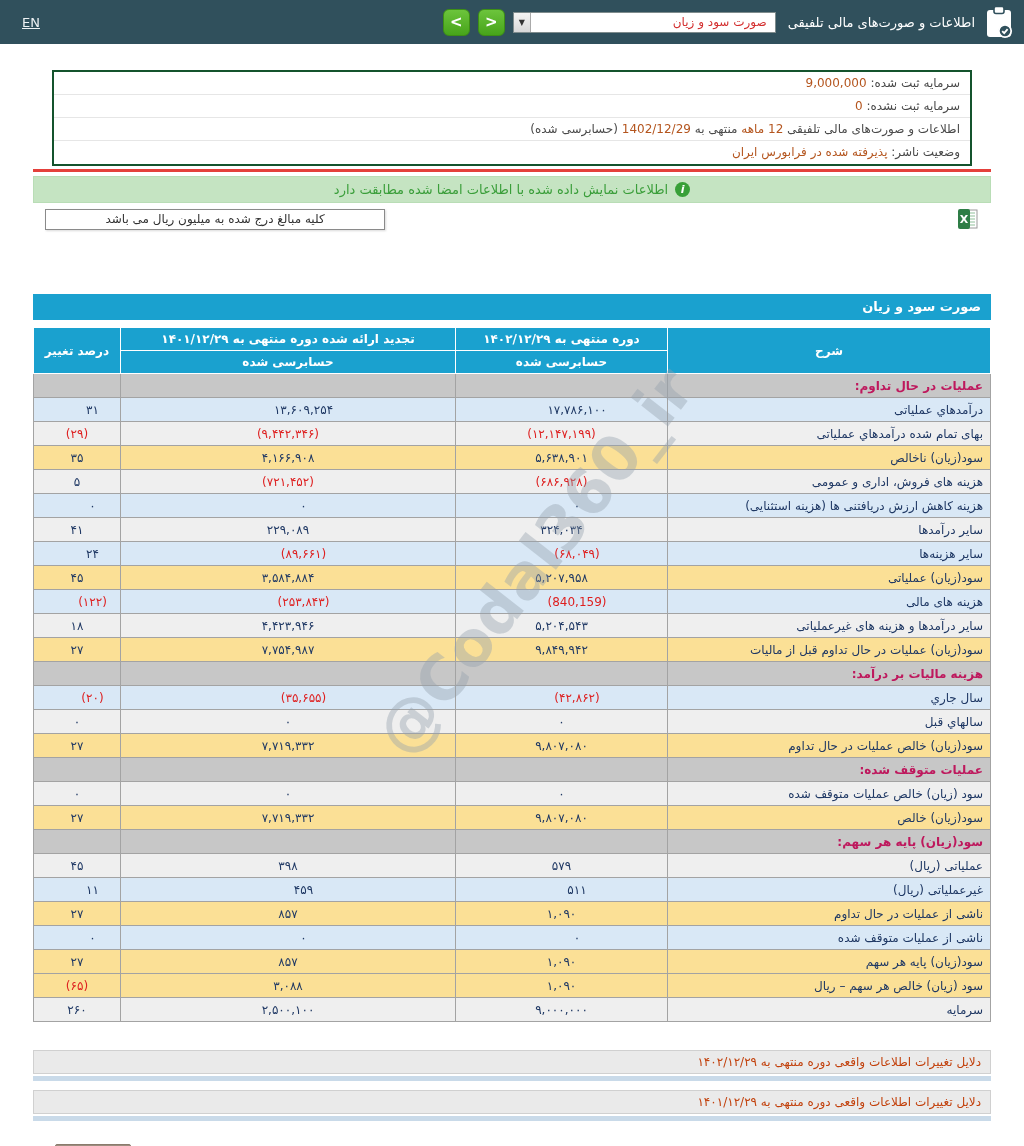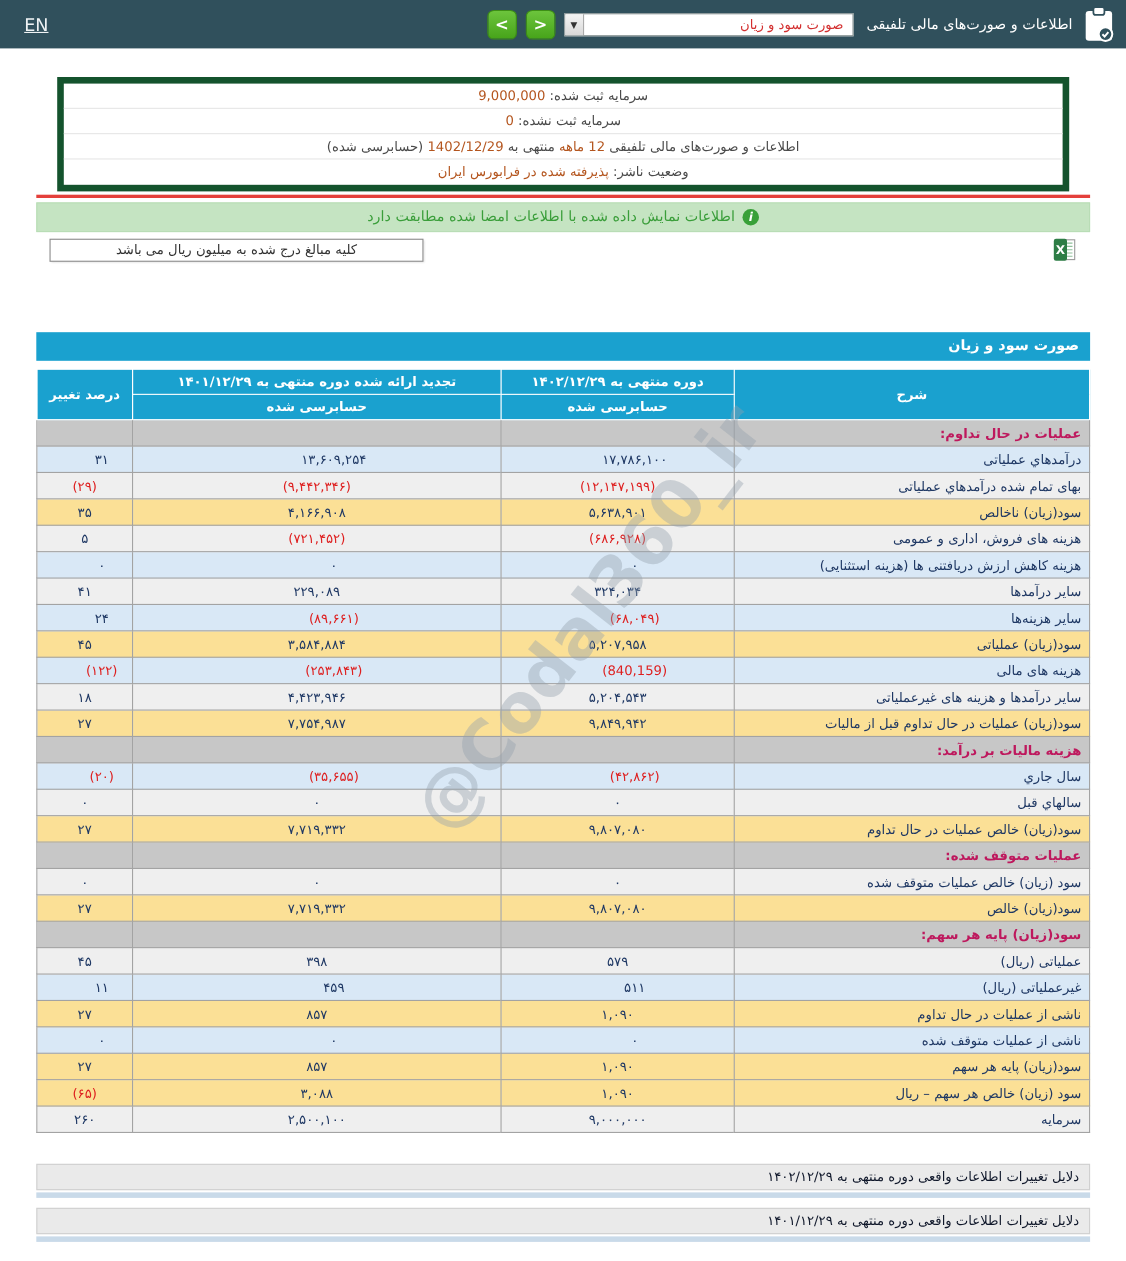--- a/index.html
+++ b/index.html
@@ -15,26 +15,26 @@
   .selectbox { width:263px; height:21px; background:#fff; display:flex; align-items:center;
     border:1px solid #7f8c8d; cursor:pointer; }
   .selectbox .sel-text { flex:1; text-align:right; padding:0 8px; font-size:12px;
     color:#D32F2F; line-height:19px; overflow:hidden; white-space:nowrap; }
   .selectbox .sel-arrow { width:17px; height:19px; background:linear-gradient(#f4f4f4,#d8d8d8);
     border-right:1px solid #aaa; color:#333; font-size:8px; text-align:center; line-height:19px; }
   .navbtn { width:27px; height:27px; border-radius:6px;
     background:linear-gradient(#6cc43c,#47a41a); border:1px solid #3d8f15;
     color:#fff; font-weight:bold; font-size:15px; line-height:24px; text-align:center;
     cursor:pointer; direction:ltr; }
-  .lang { margin-right:auto; color:#eef2f4; font-size:16px; text-decoration:underline;
+  .lang { margin-right:auto; color:#eef2f4; font-size:13px; text-decoration:underline;
     cursor:pointer; direction:ltr; }
 
   
   .info-wrap { display:flex; gap:4px; margin:26px 52px 0; }
-  .info-col { flex:1; border:6px solid #14532d;text-align:center; }
+  .info-col { flex:1; border:2px solid #14532d; }
   .info-row { height:23px; line-height:22px; border-bottom:1px solid #E6E6E6;
     padding:0 10px; font-size:12px; color:#4A4A4A; white-space:nowrap; overflow:hidden; }
   .info-row:last-child { border-bottom:none; }
   .info-label { color:#4A4A4A; }
   .info-val { color:#B4551E; }
   .redline { height:3px; background:#E4403B; margin:3px 33px 0; }
 
   
   .banner { margin:4px 33px 0; height:27px; background:#C5E4C2; border:1px solid #b9ddb6;
     display:flex; align-items:center; justify-content:center; gap:7px;
@@ -63,21 +63,21 @@
   td.num.neg { color:#DE1F1F; }
   tr.r-blue td { background:#D9E8F6;padding-left:38px; }
   tr.r-gray td { background:#EFEFEF; }
   tr.r-yellow td { background:#FBE096; }
   tr.r-section td { background:#C7C7C7; font-weight:bold; color:#be185d; }
 
   
   .accordions { margin:28px 33px 0; }
   .acc { margin-bottom:9px; }
   .acc-bar { height:24px; line-height:23px; background:#EAEAEA; border:1px solid #D0D0D0;
-    padding:0 9px; font-size:12px; color:#0f172a; cursor:pointer; }
+    padding:0 9px; font-size:12px; color:#c2410c; cursor:pointer; }
   .acc-strip { height:5px; background:#C9DAE9; margin-top:2px; }
   .footer { direction:ltr; text-align:left; padding:14px 55px 0; }
   .exit-btn { display:inline-block; width:76px; height:22px; line-height:21px;
     background:#9C8D7F; border:1px solid #8a7b6d; border-radius:2px; color:#fff;
     font-size:12px; text-align:center; cursor:pointer; }
 
   
   .watermark { position:absolute; left:225px; top:525px; width:620px; text-align:center;
     font-size:62px; font-weight:bold; color:rgba(148,160,172,0.40);
     transform:rotate(-52deg); direction:ltr; pointer-events:none; z-index:5; }

